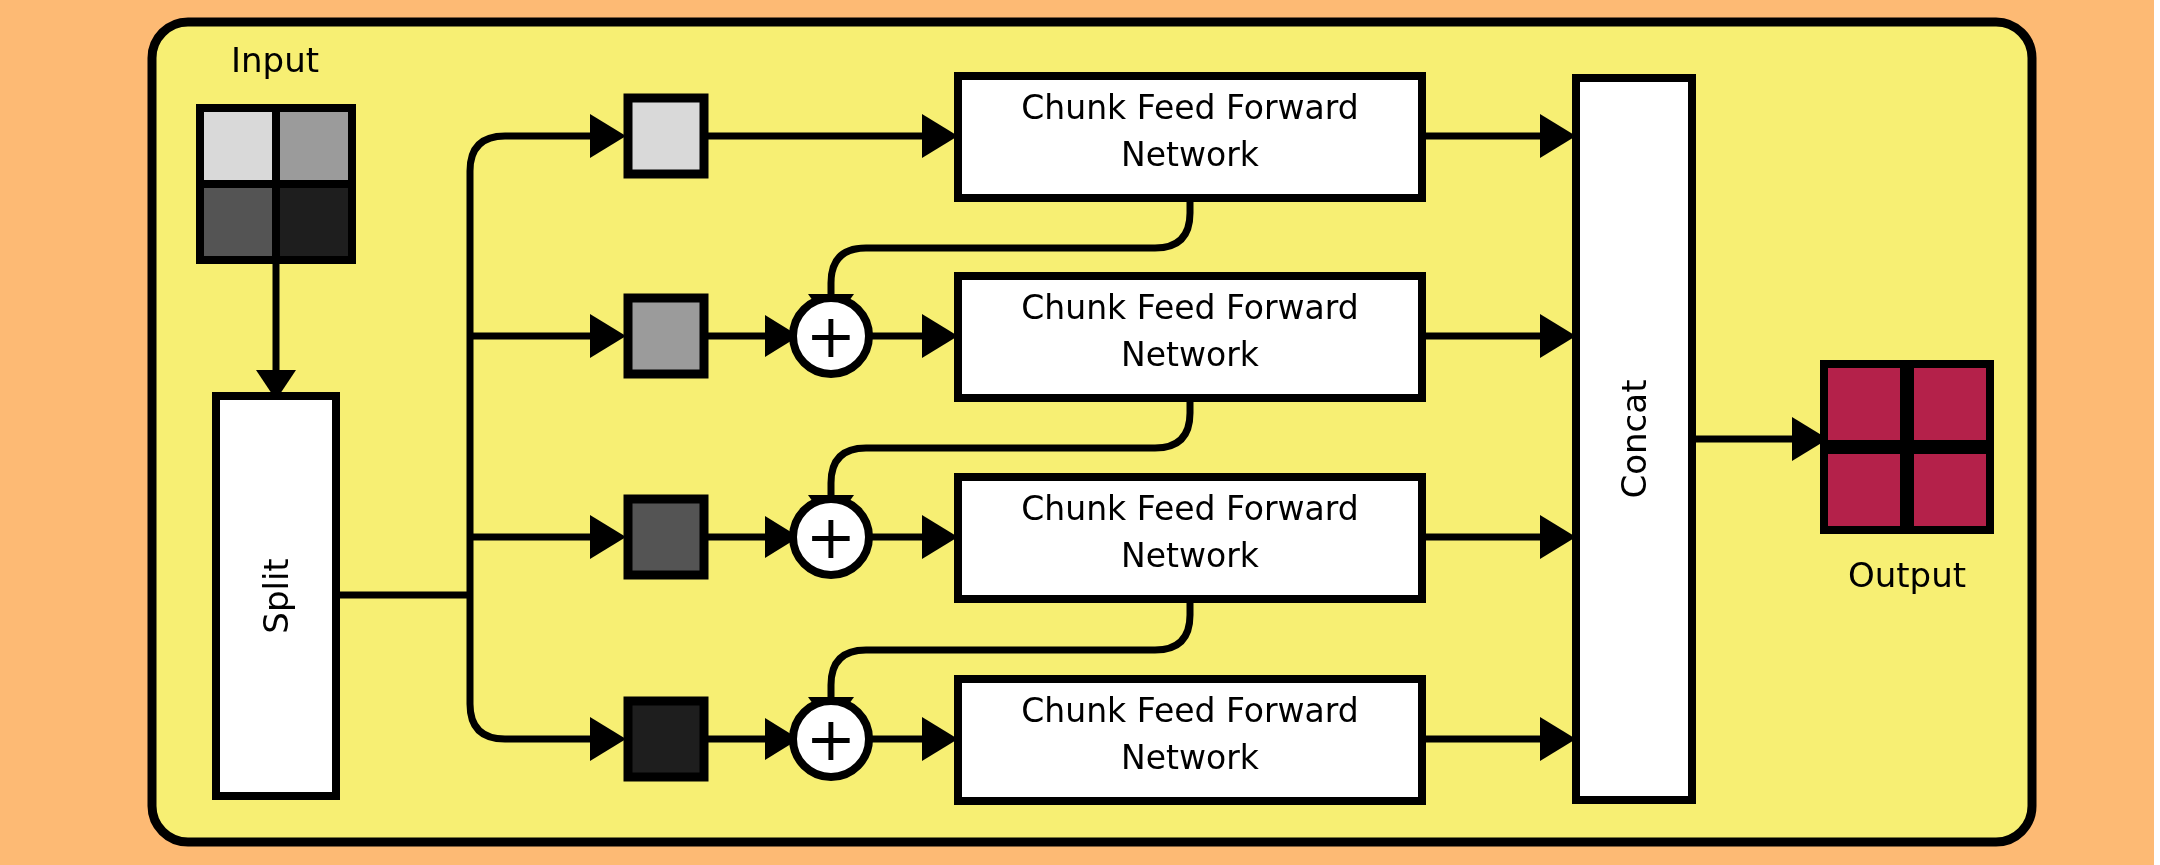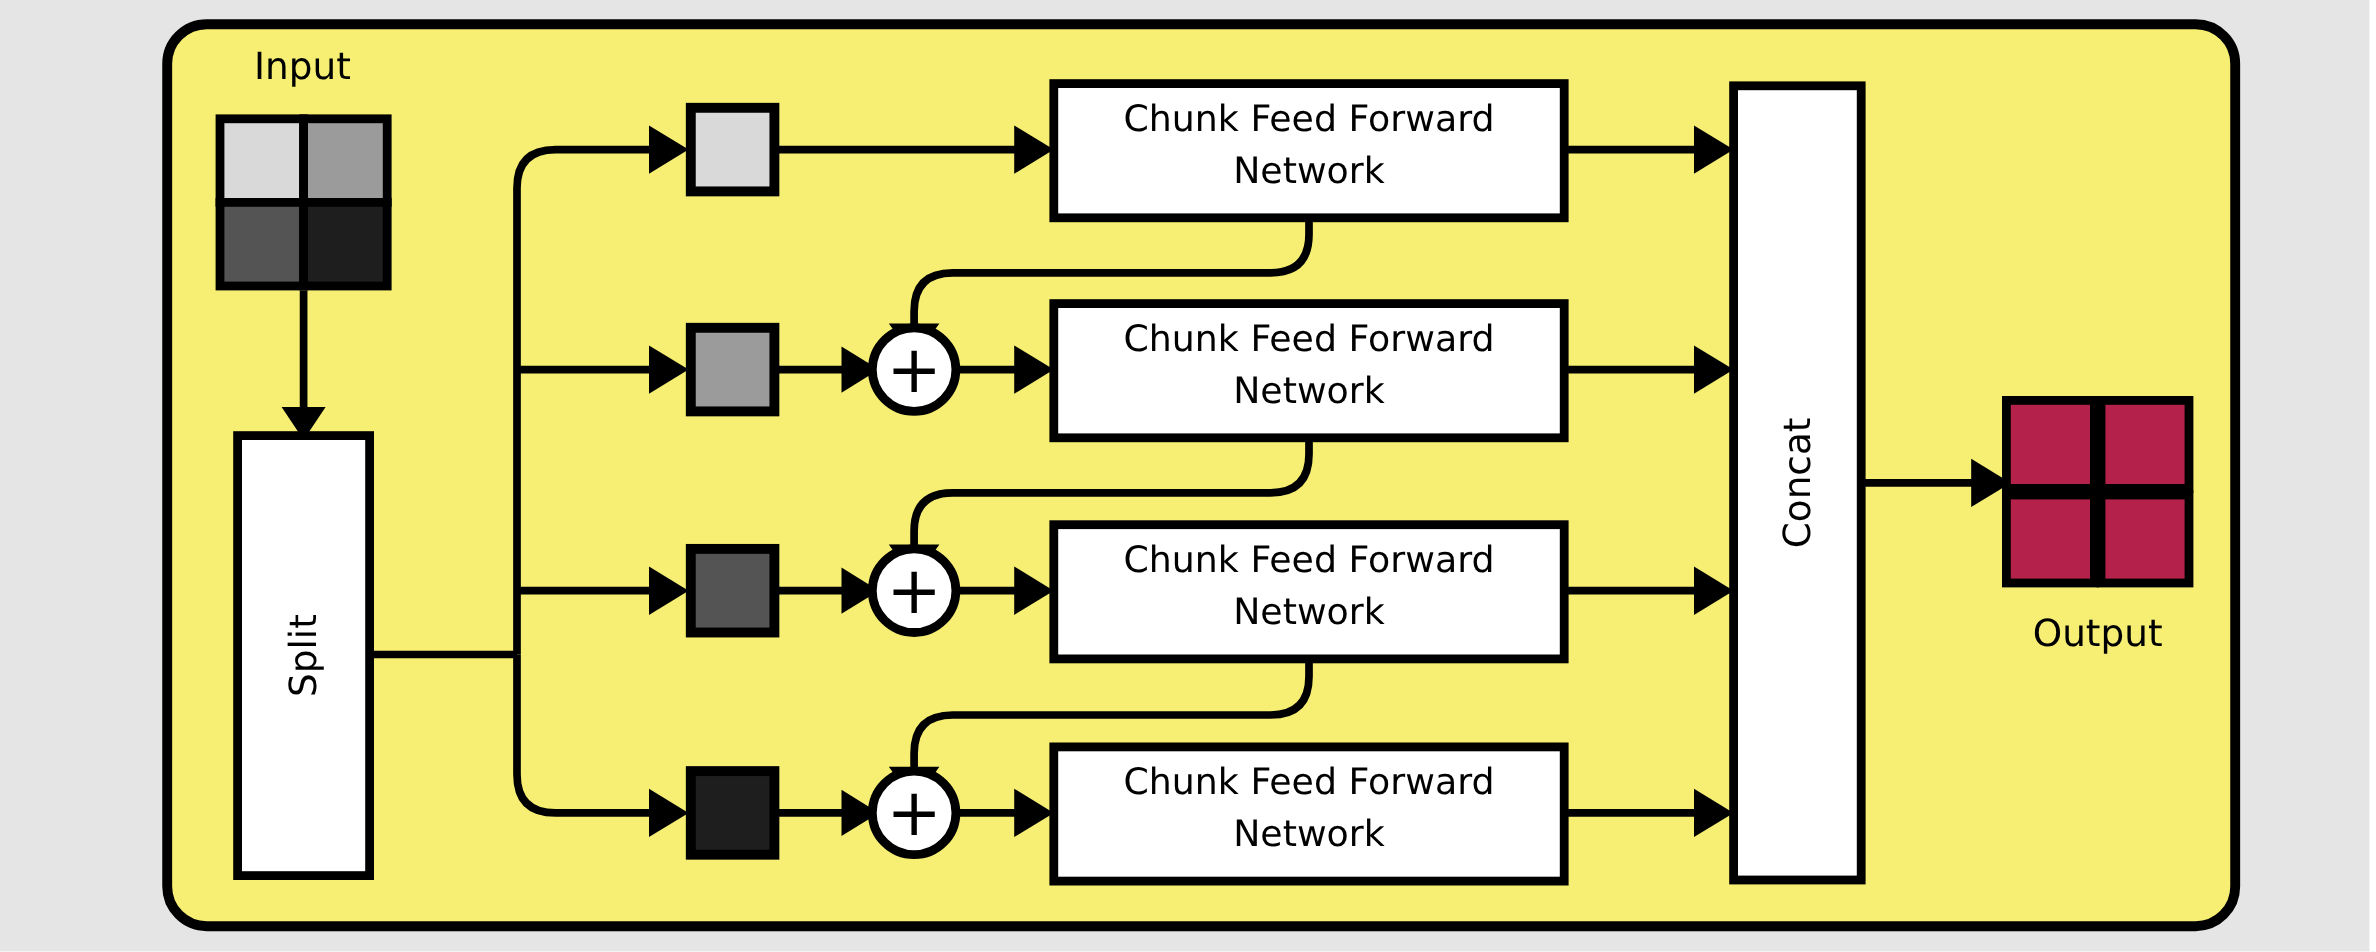--- a/index.html
+++ b/index.html
@@ -1,18 +1,18 @@
 <!DOCTYPE html>
 <html><head>
 <meta charset="utf-8">
 <style>
   html,body{margin:0;padding:0;background:#ffffff;}
   body{width:2160px;height:865px;overflow:hidden;
        font-family:"DejaVu Sans","Liberation Sans",sans-serif;}
-  #stage{position:relative;width:2154px;height:865px;background:#e5e5e5;}
+  #stage{position:relative;width:2154px;height:865px;background:#fdba74;}
   svg.diagram{position:absolute;left:0;top:0;width:2160px;height:865px;display:block;}
   .blk-txt{font-family:"DejaVu Sans","Liberation Sans",sans-serif;font-size:33px;fill:#000;}
   .lbl-txt{font-family:"DejaVu Sans","Liberation Sans",sans-serif;font-size:34px;fill:#000;}
   .rot-txt{font-family:"DejaVu Sans","Liberation Sans",sans-serif;font-size:34px;fill:#000;}
   .plus-txt{font-family:"DejaVu Sans","Liberation Sans",sans-serif;font-size:60px;fill:#000;}
 </style>
 </head>
 <body>
 
 <div id="stage">

